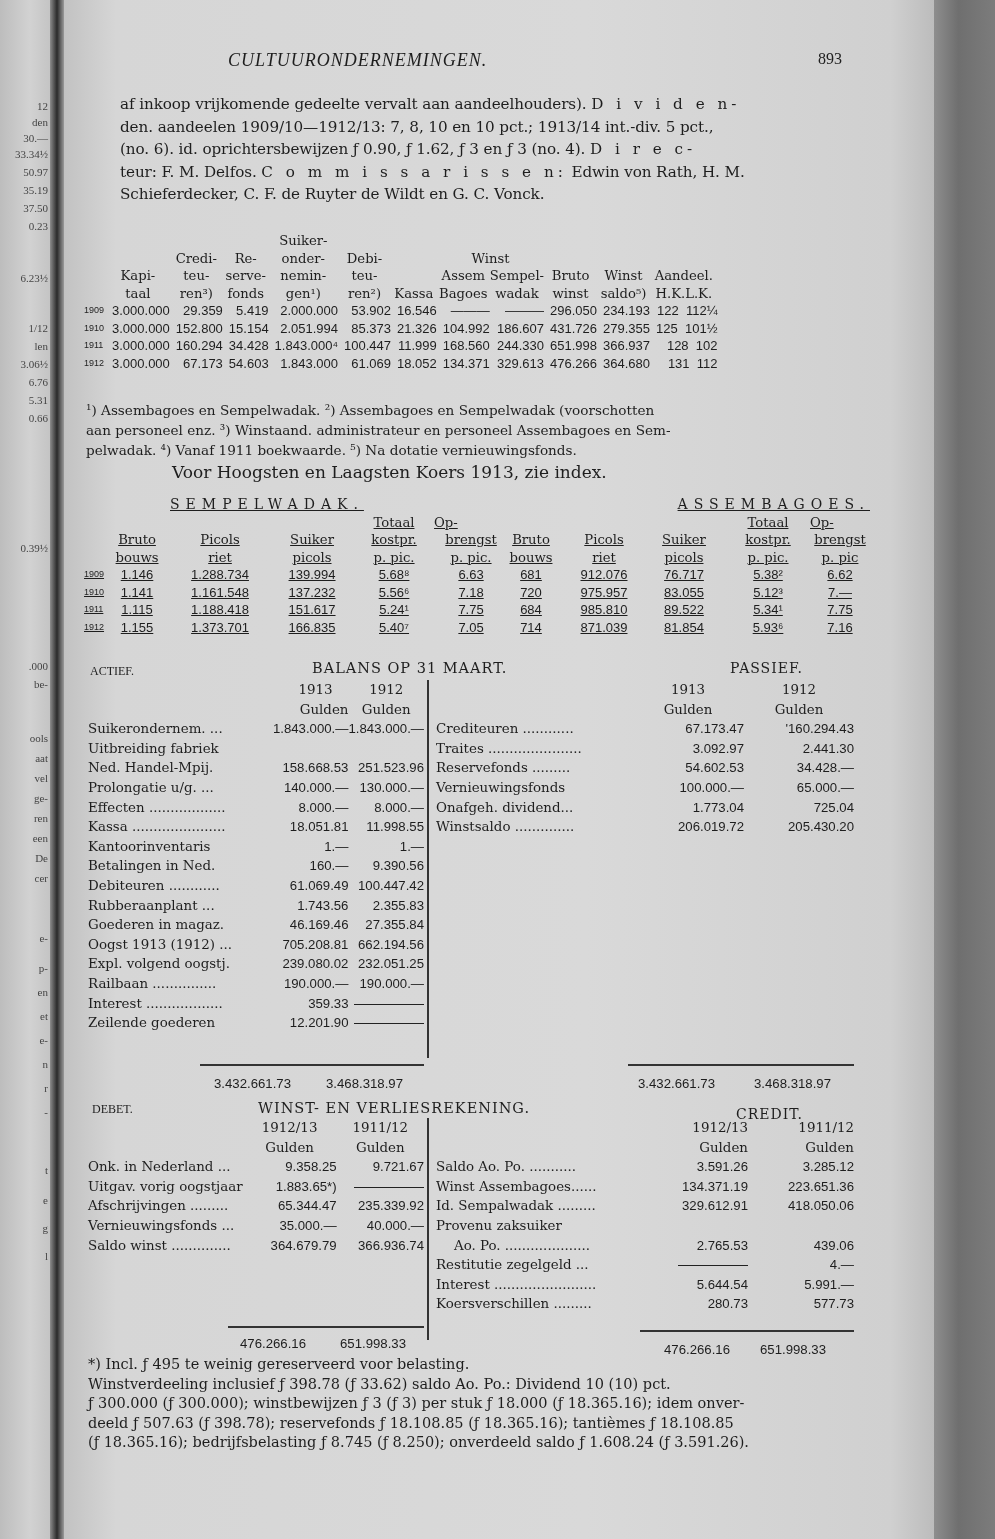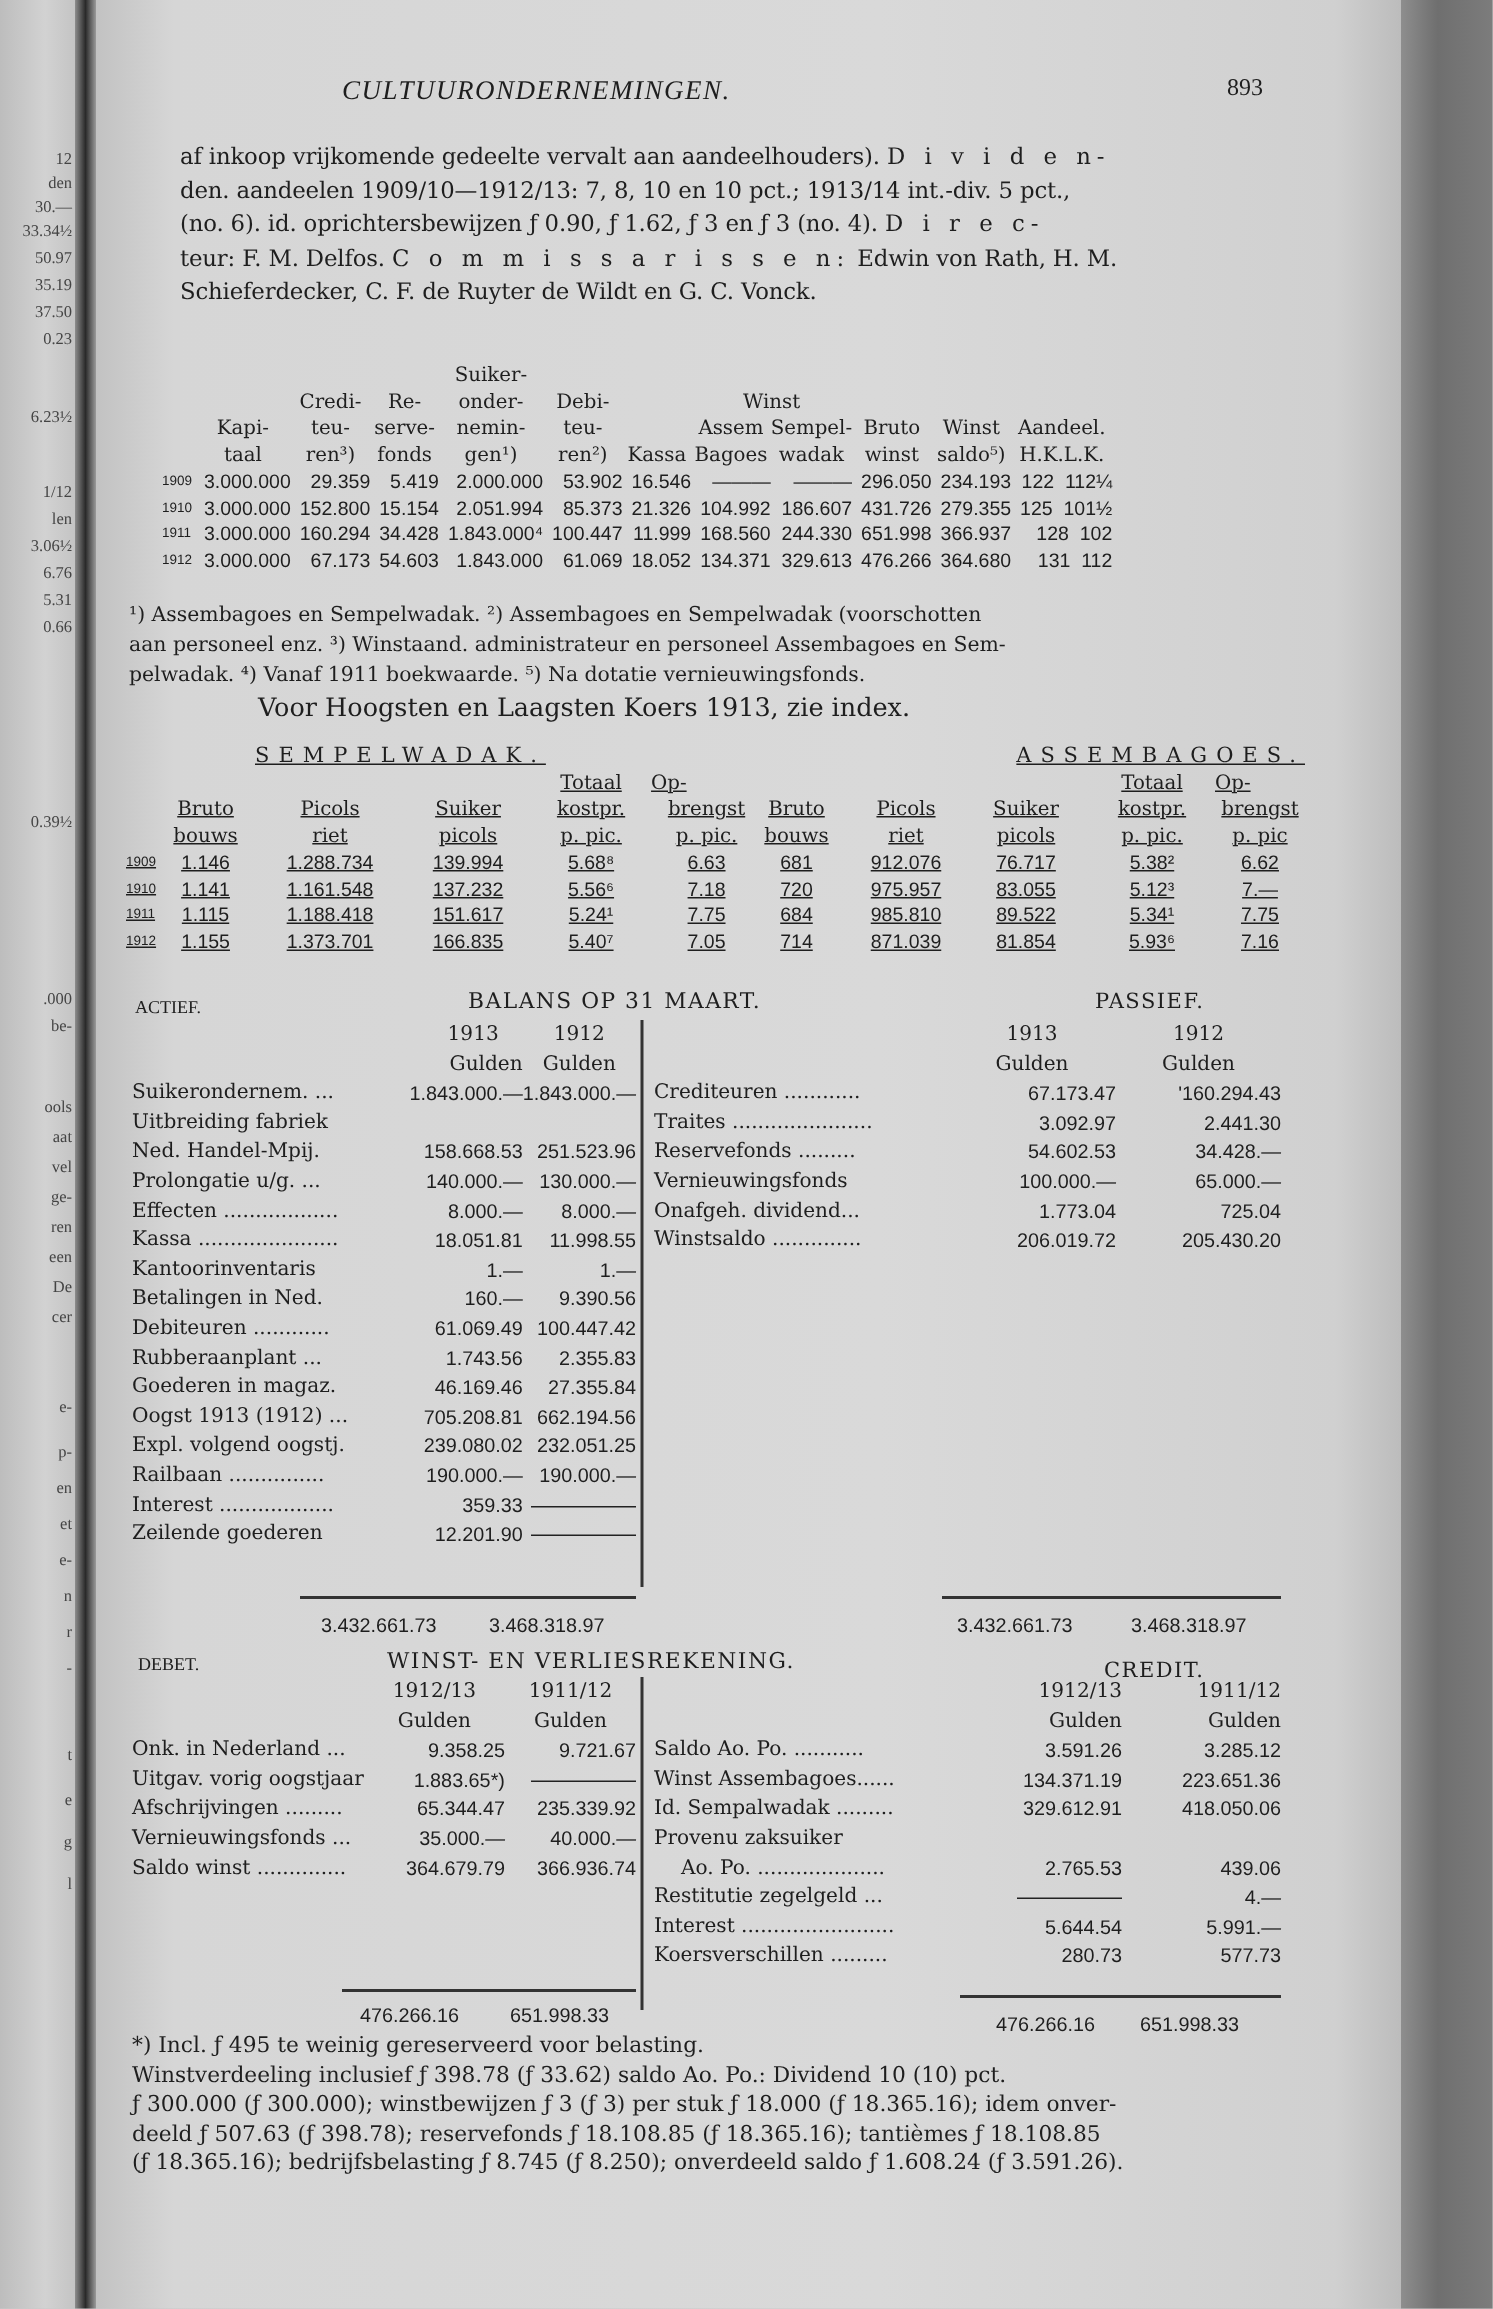--- a/index.html
+++ b/index.html
@@ -30,21 +30,21 @@
   .abs { position:absolute; white-space:nowrap; }
   .header-title { left:228px; top:50px; font-style:italic; font-size:18px; letter-spacing:1px; font-family:"Liberation Serif", serif; }
   .page-num { left:818px; top:50px; font-size:16px; font-family:"Liberation Serif", serif; }
   .para { left:88px; top:93px; width:770px; font-size:15.2px; line-height:22.5px; font-family:"DejaVu Serif", serif;margin-left:32px; }
   .para .line { white-space:nowrap; display:block; letter-spacing:-0.1px; }
   .spaced { letter-spacing:4px; }
 
   table { border-collapse:collapse; }
   td, th { padding:0; font-weight:normal; }
 
-  .stats { position:absolute; left:84px; top:242px; font-size:13px; font-family:"DejaVu Serif", serif; line-height:17.5px;margin-left:24px; }
+  .stats { position:absolute; left:84px; top:232px; font-size:13px; font-family:"DejaVu Serif", serif; line-height:17.5px; }
   .stats th { text-align:center; vertical-align:bottom; font-size:13.2px; }
   .stats td { text-align:right; font-family:"Liberation Sans Narrow","Liberation Sans", sans-serif; font-size:13px; padding-left:6px; }
   .stats td.yr { font-size:9px; text-align:left; padding-left:0; width:22px; }
 
   .notes { position:absolute; left:86px; top:400px; width:776px; font-size:13.6px; line-height:20px; font-family:"DejaVu Serif", serif; }
   .notes .line { display:block; white-space:nowrap; }
   .koers { position:absolute; left:172px; top:462px; font-size:17px; font-family:"DejaVu Serif", serif; }
 
   .prod { position:absolute; font-size:13.2px; line-height:17.5px; font-family:"DejaVu Serif", serif;text-decoration:underline; }
   .prod .title { letter-spacing:6px; font-size:14px; }

